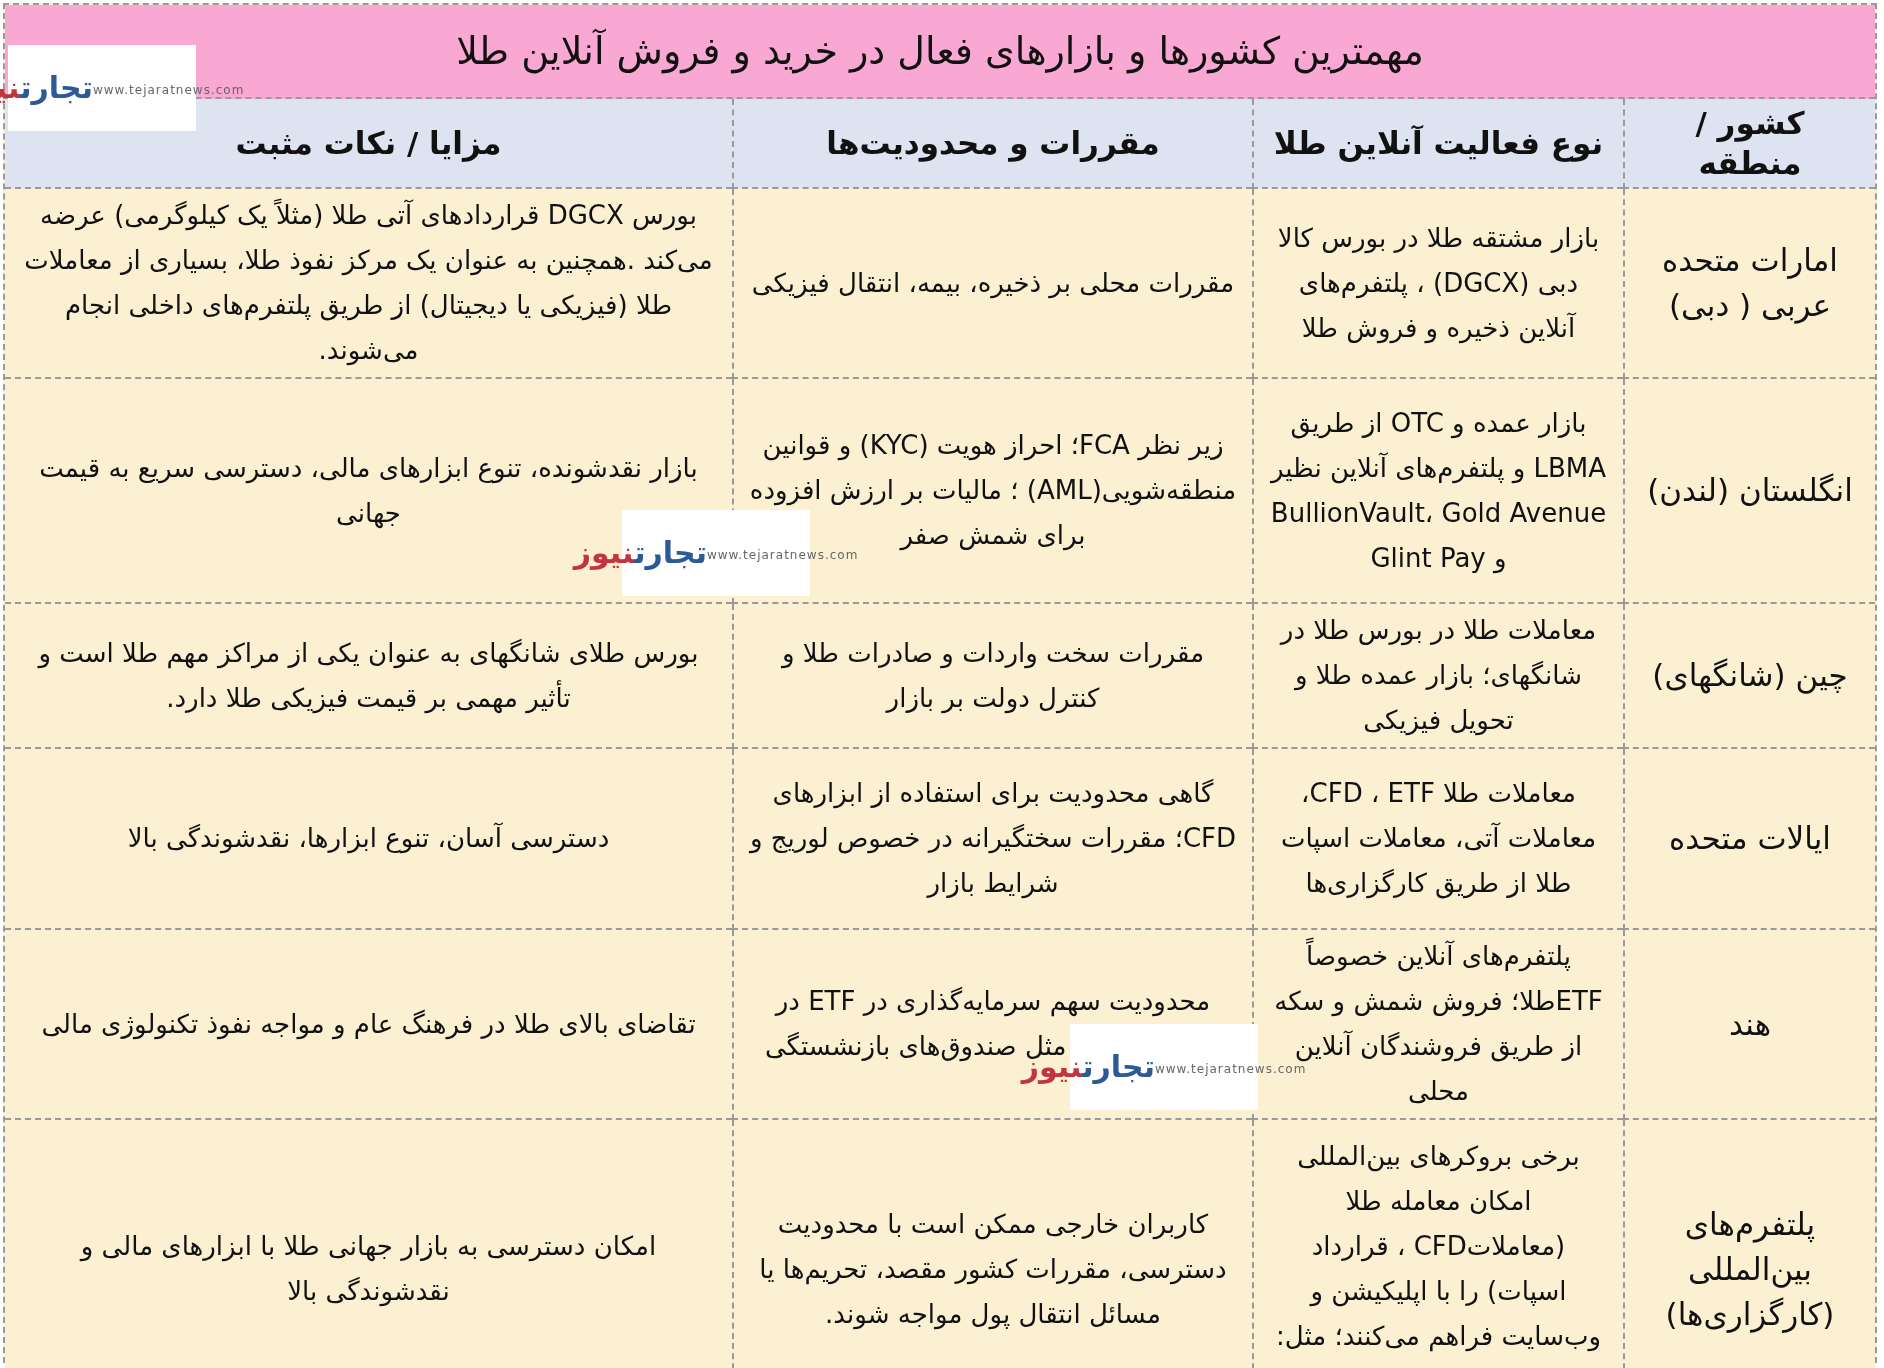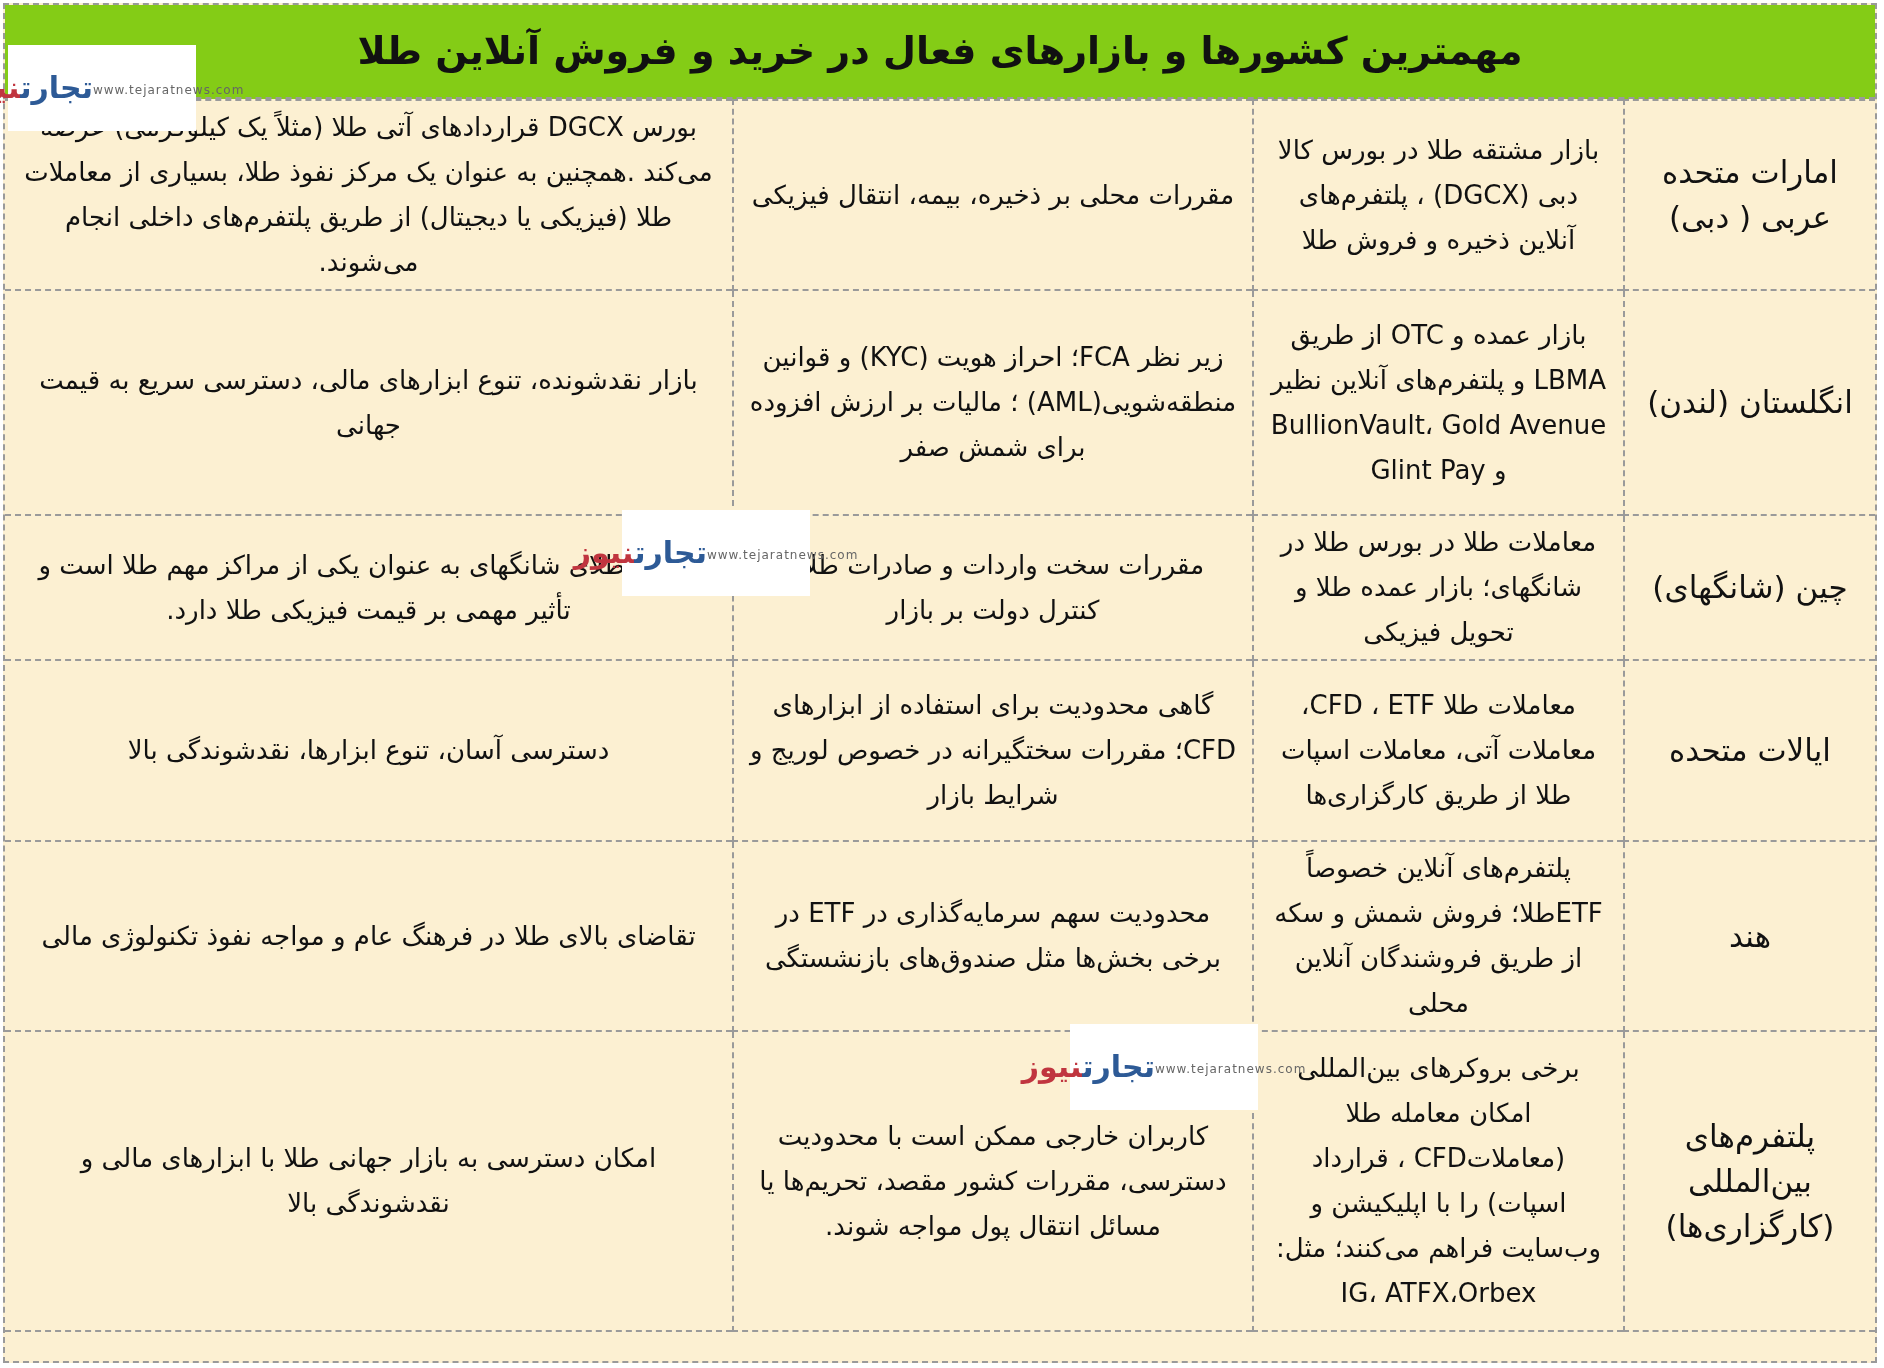--- a/index.html
+++ b/index.html
@@ -6,23 +6,23 @@
     body {
       width:1884px; height:1368px; background:#ffffff; position:relative; overflow:hidden;
       font-family:"DejaVu Sans", sans-serif; color:#111;
     }
     .frame {
       position:absolute; left:3px; top:3px; width:1874px; height:1360px;
       border:2px dashed #9a9a9a; box-sizing:border-box; background:#fcf0d2;
     }
     .title {
       position:absolute; left:0; top:0; width:1870px; height:94px;
-      background:#84cc16; border-bottom:2px dashed #9a9a9a; box-sizing:border-box;
+      background:#f9a8d4; border-bottom:2px dashed #9a9a9a; box-sizing:border-box;
       display:flex; align-items:center; justify-content:center;
-      font-size:38px; font-weight:bold; direction:rtl;text-align:center;
+      font-size:38px; font-weight:normal; direction:rtl;text-align:center;
     }
     table.grid {
       position:absolute; left:0; top:94px; width:1870px;
       border-collapse:collapse; table-layout:fixed; direction:rtl;
     }
     table.grid td, table.grid th {
       border:2px dashed #9a9a9a; text-align:center; vertical-align:middle;
       padding:4px 14px; box-sizing:border-box; line-height:45px;
     }
     table.grid th {
@@ -49,20 +49,26 @@
   <div class="title">مهمترین کشورها و بازارهای فعال در خرید و فروش آنلاین طلا</div>
 
   <table class="grid">
     <colgroup>
       <col style="width:251px">
       <col style="width:371px">
       <col style="width:520px">
       <col style="width:728px">
     </colgroup>
     <tbody>
+        <tr>
+      <th>کشور / منطقه</th>
+      <th>نوع فعالیت آنلاین طلا</th>
+      <th>مقررات و محدودیت‌ها</th>
+      <th>مزایا / نکات مثبت</th>
+    </tr>
     <tr style="height:180px">
       <td class="country">امارات متحده عربی ( دبی)</td>
       <td>بازار مشتقه طلا در بورس کالا دبی (DGCX) ، پلتفرم‌های آنلاین ذخیره و فروش طلا</td>
       <td>مقررات محلی بر ذخیره، بیمه، انتقال فیزیکی</td>
       <td>بورس DGCX قراردادهای آتی طلا (مثلاً یک کیلوگرمی) عرضه می‌کند .همچنین به عنوان یک مرکز نفوذ طلا، بسیاری از معاملات طلا (فیزیکی یا دیجیتال) از طریق پلتفرم‌های داخلی انجام می‌شوند.</td>
     </tr>
     <tr style="height:225px">
       <td class="country">انگلستان (لندن)</td>
       <td>بازار عمده و OTC از طریق  LBMA  و پلتفرم‌های آنلاین نظیر BullionVault،  Gold Avenue و Glint Pay</td>
       <td>زیر نظر FCA؛ احراز هویت (KYC) و قوانین منطقه‌شویی(AML) ؛ مالیات بر ارزش افزوده برای شمش صفر</td>

